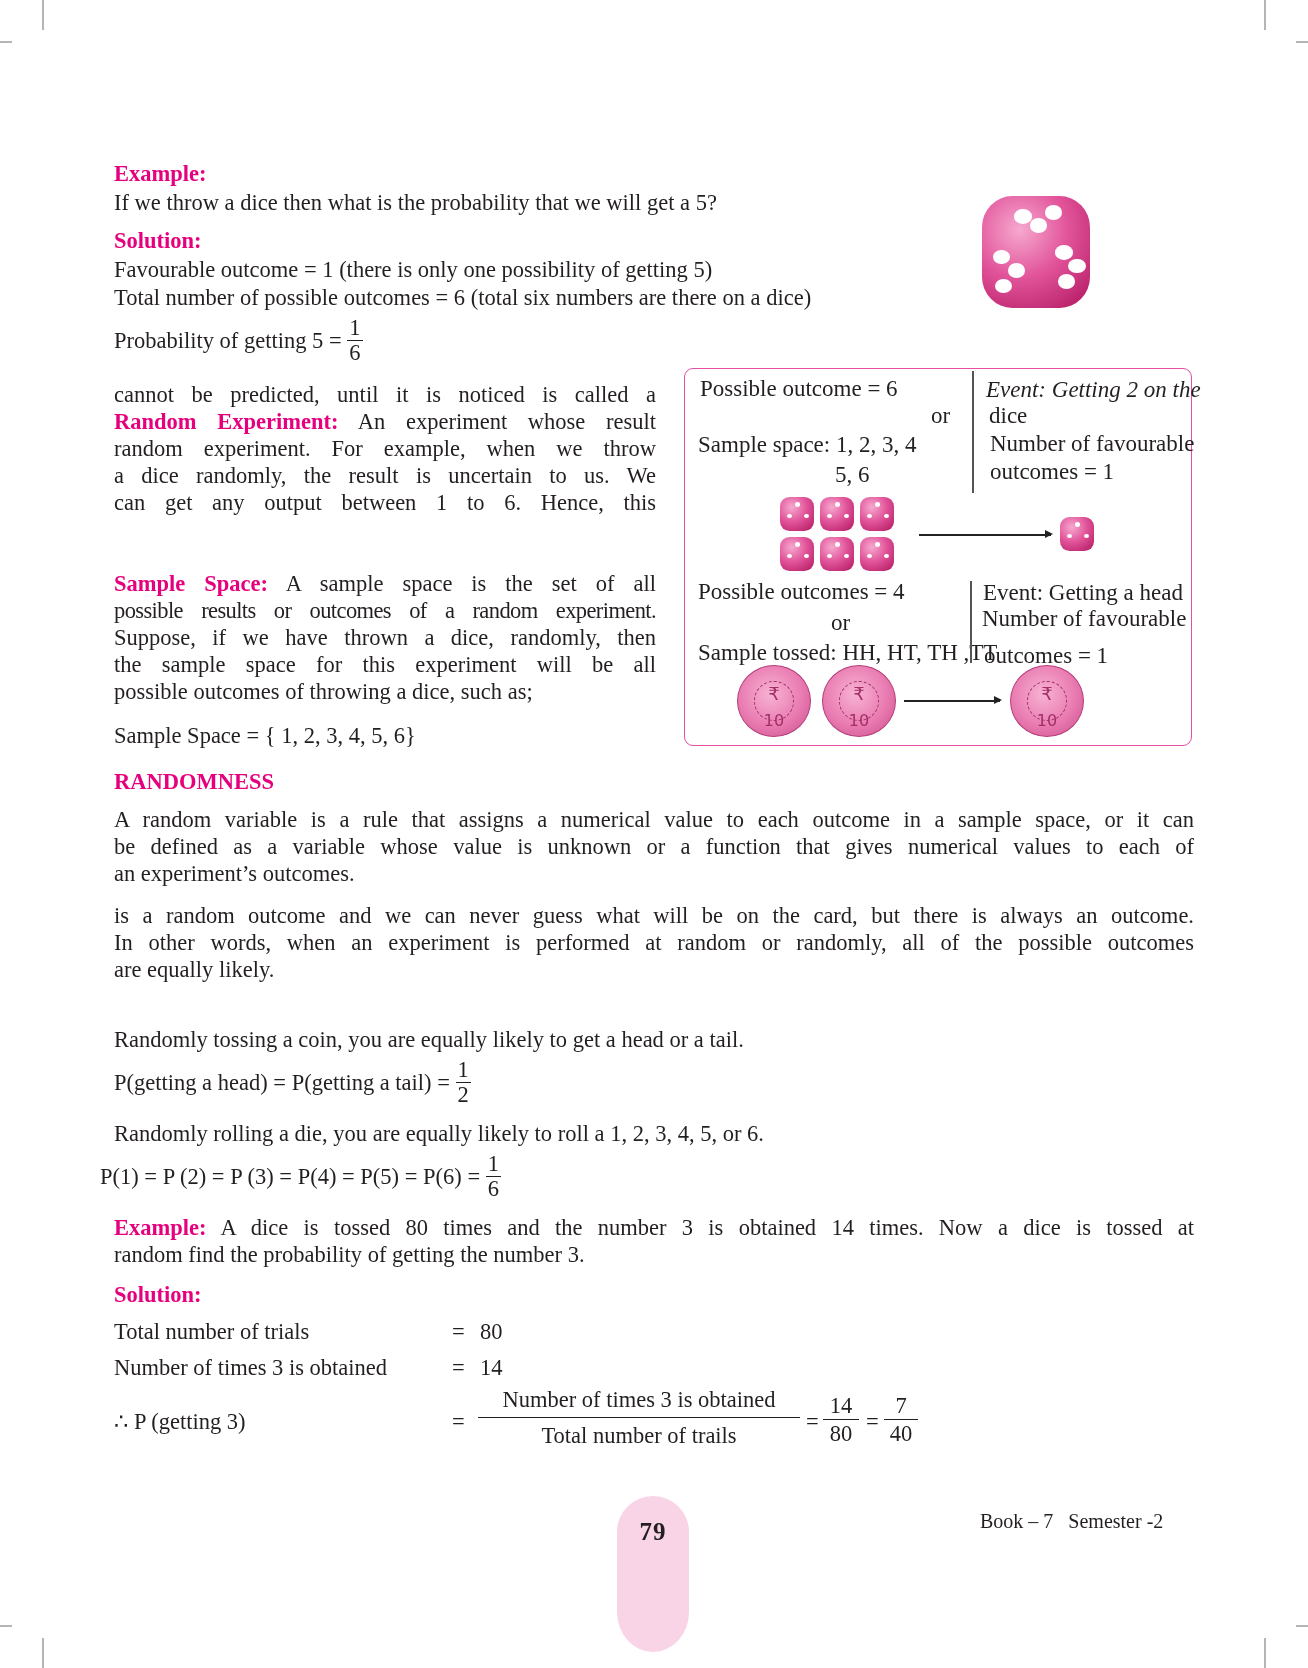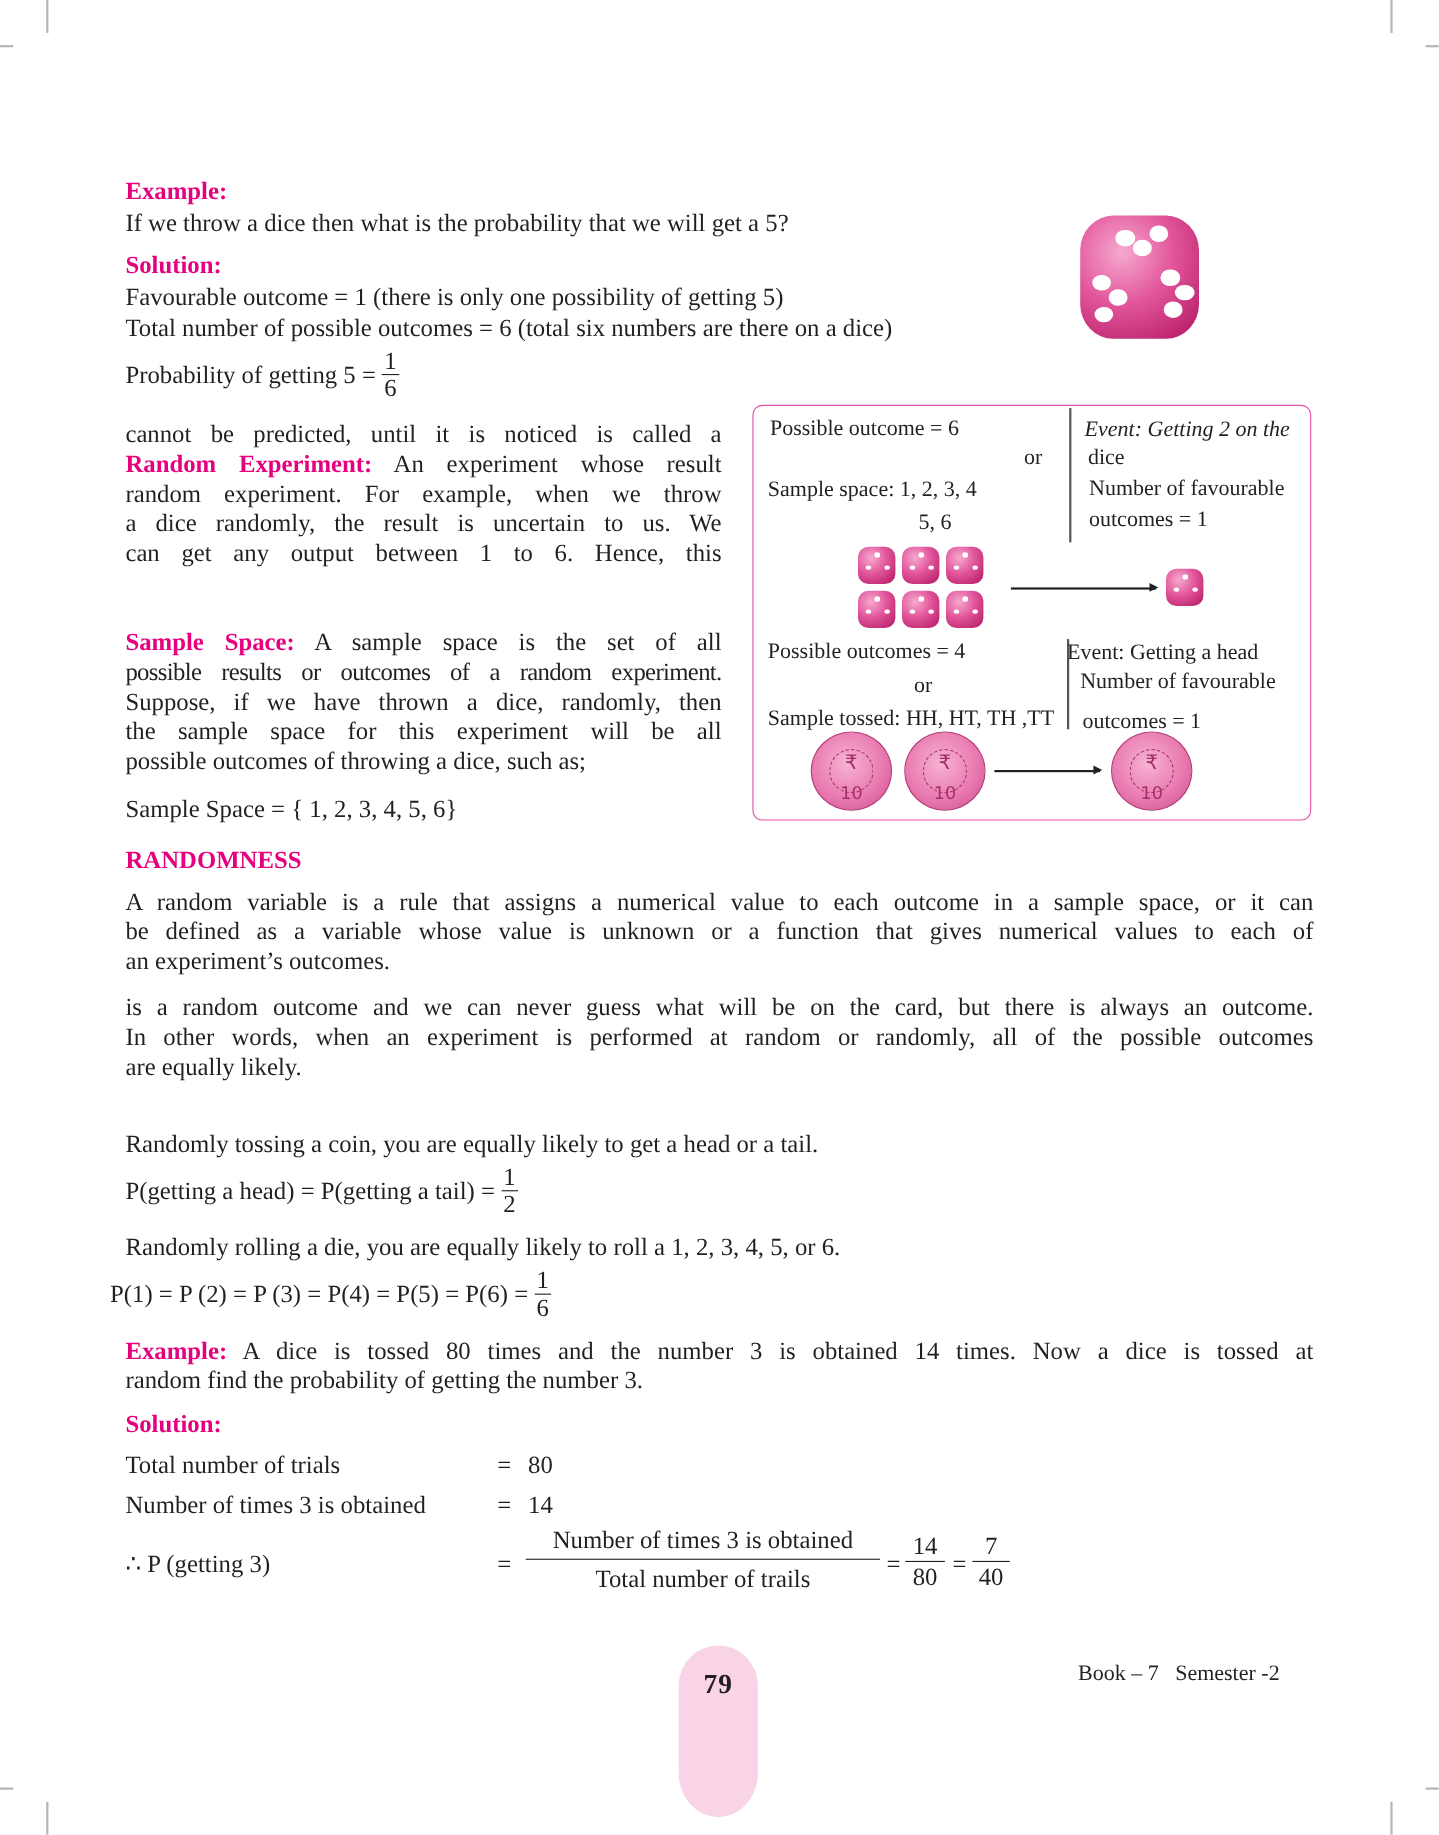--- a/index.html
+++ b/index.html
@@ -7,21 +7,21 @@
          font-family:"Liberation Serif", "DejaVu Serif", serif; color:#231f20; }
   .crop { position:absolute; background:#b5b5b5; }
   .abs { position:absolute; }
   .t { font-size:22.5px; line-height:27px; white-space:nowrap; }
   .pink { color:#e6007e; font-weight:bold; }
   .just { text-align:justify; text-align-last:justify; white-space:normal; }
   .frac { display:inline-flex; flex-direction:column; align-items:center; vertical-align:middle; line-height:24px; }
   .frac .num { border-bottom:1.5px solid #231f20; padding:0 2px; }
   .box { position:absolute; left:684px; top:368px; width:506px; height:376px;
          border:1.8px solid #e64fa4; border-radius:9px; }
-  .bt { position:absolute; font-size:20px; line-height:22px; white-space:nowrap; color:#231f20; }
+  .bt { position:absolute; font-size:23px; line-height:22px; white-space:nowrap; color:#231f20; }
   .vline { position:absolute; width:1.5px; background:#555; }
   .arrow { position:absolute; height:1.5px; background:#222; }
   .arrow::after { content:""; position:absolute; right:-2px; top:-4px;
     border-left:8px solid #222; border-top:4.5px solid transparent; border-bottom:4.5px solid transparent; }
   .die { position:absolute; border-radius:28%; 
     background: radial-gradient(circle at 35% 30%, #f6a9cf 0%, #e2559b 45%, #b0155f 100%); }
   .die .pip { position:absolute; width:16%; height:13%; background:#fff; border-radius:50%; }
   .coin { position:absolute; border-radius:50%;
     background: radial-gradient(circle at 45% 40%, #f7b3d3 0%, #e97bb1 55%, #c94c8a 100%);
     border:1.5px solid #b33a77; box-sizing:border-box; }
@@ -134,21 +134,21 @@
   <div class="die" style="left:375px;top:148px;width:34px;height:34px;">
       <span class="pip" style="left:20%;top:50%;"></span>
       <span class="pip" style="left:70%;top:50%;"></span>
       <span class="pip" style="left:44%;top:16%;"></span>
     </div>
 
   <div class="bt" style="left:13px;top:212px;">Possible outcomes = 4</div>
   <div class="bt" style="left:146px;top:243px;">or</div>
   <div class="bt" style="left:13px;top:273px;">Sample tossed: HH, HT, TH ,TT</div>
   <div class="vline" style="left:285px;top:212px;height:82px;"></div>
-  <div class="bt" style="left:285px;top:213px;">Event: Getting a head</div>
+  <div class="bt" style="left:298px;top:213px;">Event: Getting a head</div>
   <div class="bt" style="left:297px;top:239px;">Number of favourable</div>
   <div class="bt" style="left:299px;top:276px;">outcomes = 1</div>
 
   <div class="coin" style="left:52px;top:296px;width:74px;height:72px;">
     <div class="inner"></div>
       <div class="rupee">₹</div>
       <div class="ten">10</div>
   </div>
   <div class="coin" style="left:137px;top:296px;width:74px;height:72px;">
     <div class="inner"></div>

